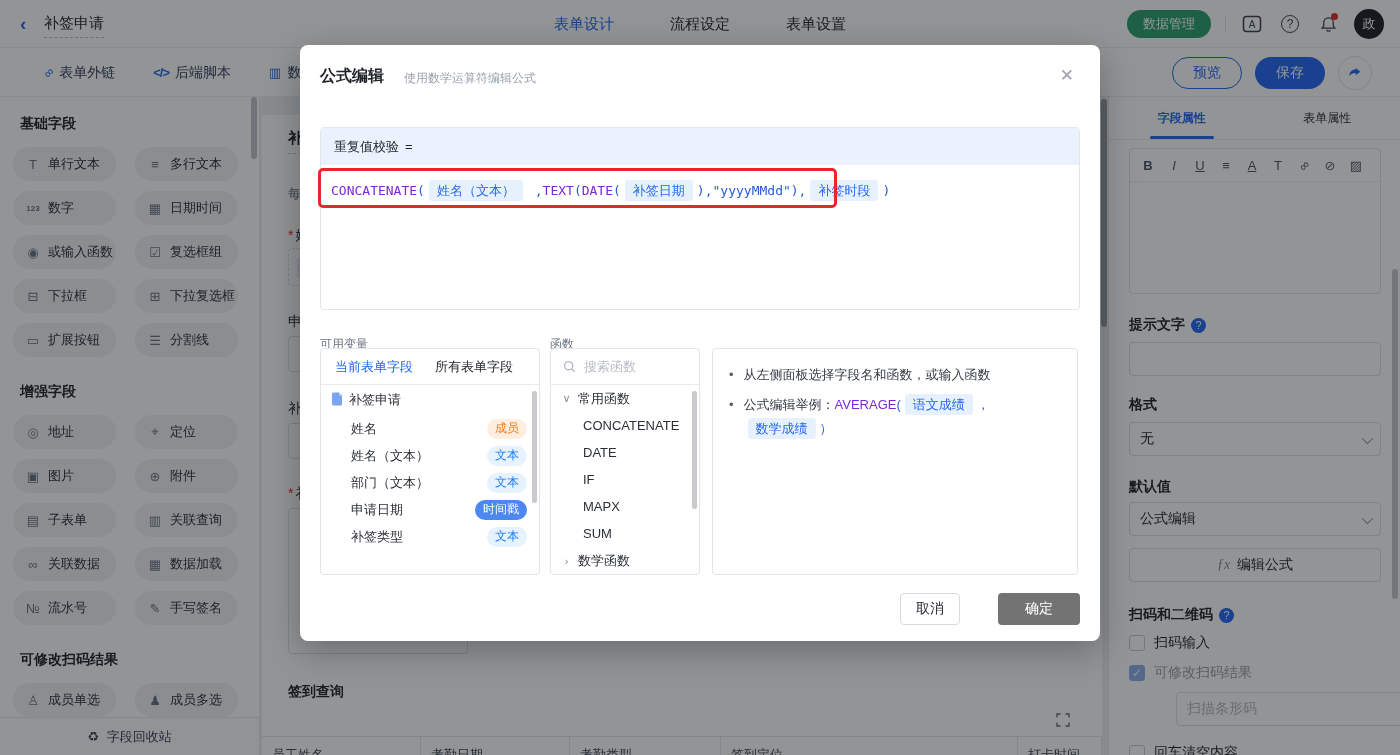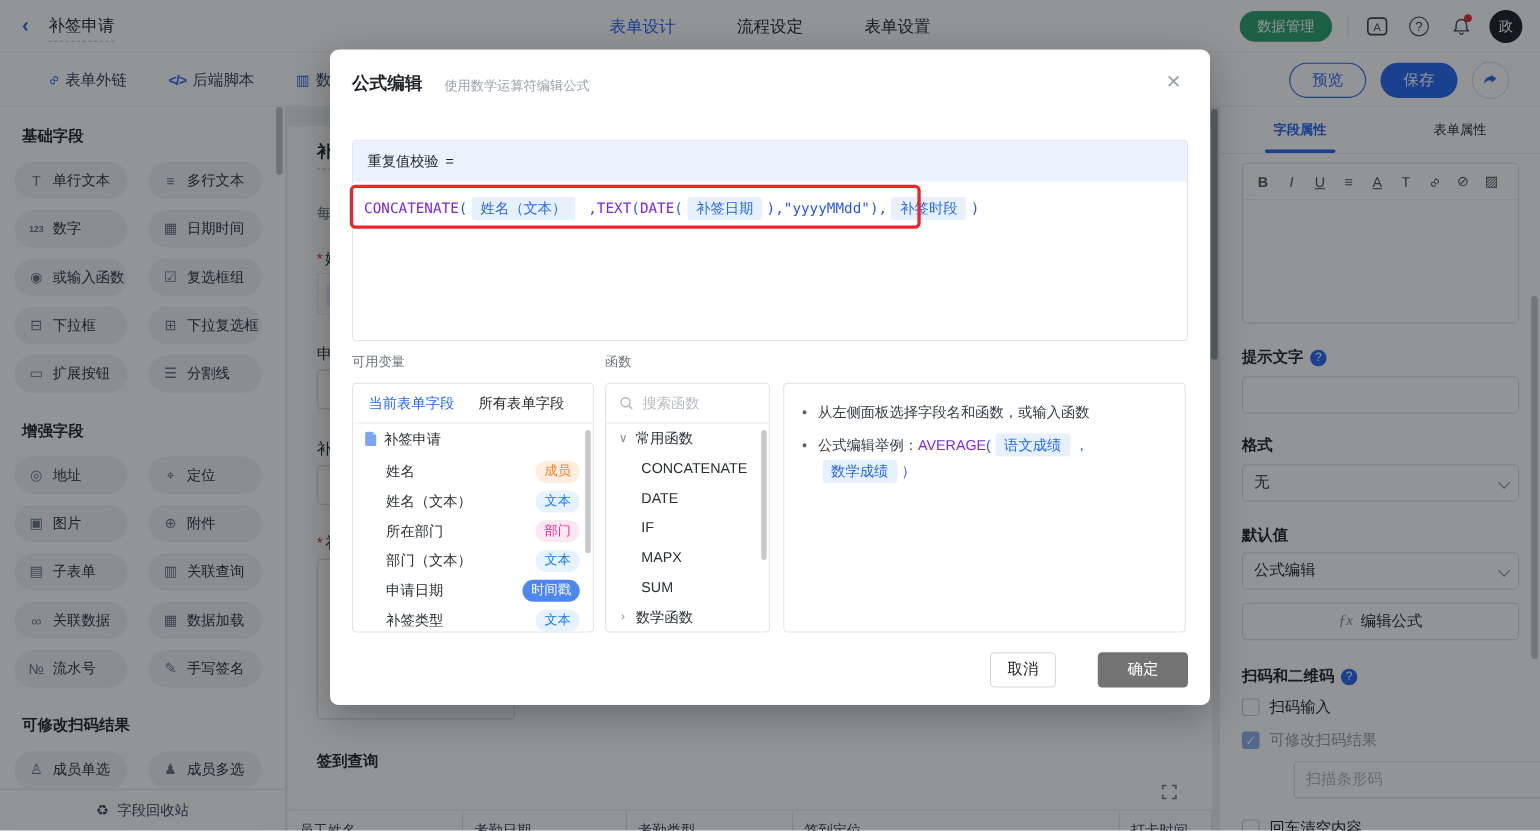--- a/index.html
+++ b/index.html
@@ -94,21 +94,21 @@
   .m-sub { position:absolute; left:104px; top:25px; font-size:12px; color:#9aa2ac; }
   .m-close { position:absolute; right:26px; top:20px; font-size:17px; color:#9aa2ac; cursor:pointer; }
   .f-box { position:absolute; left:20px; top:82px; width:760px; height:183px; border:1px solid #e3e5e9; border-radius:4px; overflow:hidden; }
   .f-head { height:37px; background:#e9f2fd; display:flex; align-items:center; gap:6px; padding-left:13px; font-size:13px; color:#1f2329; }
   .f-body { padding:14px 10px; font-family:"DejaVu Sans Mono",monospace; font-size:13px; line-height:24px; cursor:text; }
   .tk-fn { color:#7c27d9; }
   .tk-op { color:#2b5bd7; white-space:pre; }
   .tk-str { color:#2b5bd7; }
   .tk-chip { display:inline-block; background:#e7f1fd; color:#2468f2; border-radius:3px; padding:0 8px; margin:0 4px; font-family:"Liberation Sans","DejaVu Sans",sans-serif; font-size:13px; line-height:21px; }
   .red-annot { position:absolute; left:18px; top:123px; width:519px; height:40px; border:3px solid #e8272d; border-radius:5px; pointer-events:none; z-index:5; }
-  .m-lab { position:absolute; top:276px; font-size:12px; color:#6b7280; }
+  .m-lab { position:absolute; top:291px; font-size:12px; color:#6b7280; }
   .panel { position:absolute; top:303px; height:227px; border:1px solid #e3e5e9; border-radius:4px; background:#fff; overflow:hidden; }
   .p-vars { left:20px; width:220px; }
   .p-fns { left:250px; width:150px; }
   .p-help { left:412px; width:366px; padding:14px 16px; }
   .v-tabs { height:36px; border-bottom:1px solid #e9ebee; display:flex; align-items:center; gap:22px; padding:0 14px; }
   .v-tab { font-size:13px; color:#1f2329; cursor:pointer; white-space:nowrap; }
   .v-tab.active { color:#2468f2;font-family:Liberation Serif, serif; }
   .v-row { height:27px; display:flex; align-items:center; gap:6px; padding:0 12px 0 30px; cursor:pointer; }
   .v-row.form { padding-left:10px; height:30px; font-size:13px; }
   .v-name { font-size:13px; color:#2a2f36; flex:1; overflow:hidden; white-space:nowrap; }
@@ -435,24 +435,20 @@
         </div>
         <div class="v-row">
           <span class="v-name">姓名</span>
           <span class="badge b-member">成员</span>
         </div>
         <div class="v-row">
           <span class="v-name">姓名（文本）</span>
           <span class="badge b-text">文本</span>
         </div>
         <div class="v-row">
-          <span class="v-name">所在部门</span>
-          <span class="badge b-dept">部门</span>
-        </div>
-        <div class="v-row">
           <span class="v-name">部门（文本）</span>
           <span class="badge b-text">文本</span>
         </div>
         <div class="v-row">
           <span class="v-name">申请日期</span>
           <span class="badge b-timestamp">时间戳</span>
         </div>
         <div class="v-row">
           <span class="v-name">补签类型</span>
           <span class="badge b-text">文本</span>

